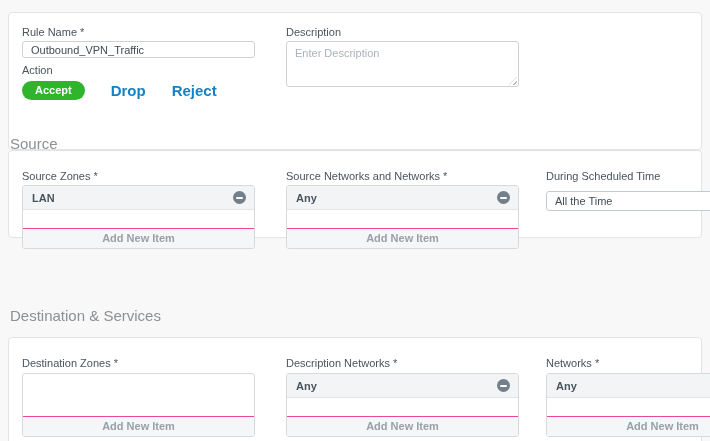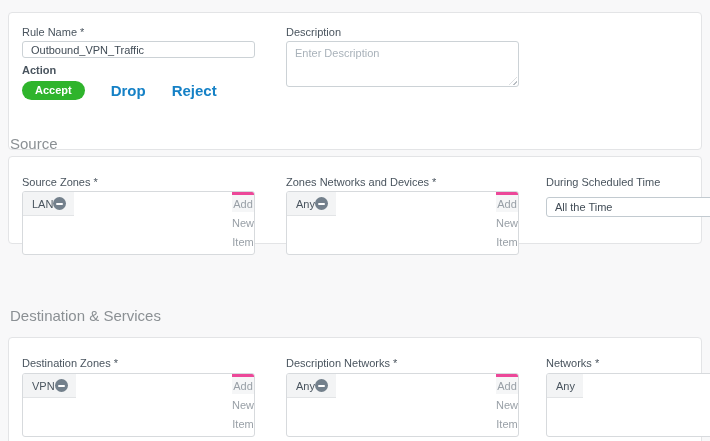--- a/index.html
+++ b/index.html
@@ -8,21 +8,21 @@
     background:#f8f8f9; overflow:hidden;
     font-family:"Liberation Sans", sans-serif;
     -webkit-font-smoothing:antialiased;
   }
   .card {
     position:absolute; left:8px; width:694px;
     background:#ffffff; border:1px solid #e3e4e6; border-radius:4px;
     box-sizing:border-box;
   }
   #card-rule   { top:12px;   height:138px;padding-left:20px; }
-  #card-source { top:156px; height:88px; }
+  #card-source { top:150px; height:88px; }
   #card-dest   { top:337px; height:120px; }
 
   .col { position:absolute; width:233px; }
   .col1 { left:13px; }
   .col2 { left:277px; }
   .col3 { left:537px; }
 
   .field-label { font-size:11px; color:#49545e; height:13px; line-height:13px; white-space:nowrap; }
 
   .text-input {
@@ -57,46 +57,46 @@
     color:#1581c6; font-family:"Liberation Sans", sans-serif; font-size:15px; font-weight:600;
   }
 
   .section-heading { position:absolute; left:10px; font-size:15px; color:#8b9094; }
   #heading-source { top:135px;text-align:right; }
   #heading-dest   { top:307px; }
 
   .listbox {
     position:absolute; top:34px; width:233px; height:64px; box-sizing:border-box;
     border:1px solid #d7dadd; border-radius:3px; background:#fff;
-    display:flex; flex-direction:row; overflow:hidden;
+    display:flex; flex-direction:column; overflow:hidden;font-weight:bold;
   }
   #card-dest .listbox { top:35px; }
   .listbox .item {
     flex:0 0 24px; height:24px; box-sizing:border-box;
     display:flex; align-items:center; justify-content:space-between;
     padding:0 8px 0 9px; background:#f3f4f5; border-bottom:1px solid #e2e4e6;
     font-size:11px; color:#49545e;
   }
   .listbox .spacer { flex:1 1 auto; }
   .add-row {
     flex:0 0 20px; height:20px; box-sizing:border-box;
-    background:#f5f6f7; border-top:3px solid #ec4899;
+    background:#f5f6f7; border-top:1px solid #ec4899;
     text-align:center; font-size:11px; color:#99a0a7; line-height:19px; cursor:pointer;
   }
   .minus-icon { position:relative; flex:0 0 13px; width:13px; height:13px; border-radius:50%; background:#73808c; cursor:pointer; }
   .minus-icon::after { content:""; position:absolute; left:3px; top:6px; width:7px; height:2px; background:#fff; border-radius:1px; }
 
   .select-box {
     position:absolute; top:40px; width:233px; height:20px; box-sizing:border-box;
     border:1px solid #c2cad0; border-radius:3px; background:#fff;
     font-size:11px; color:#414c56; line-height:18px; padding:0 8px; cursor:pointer;
   }
   .lbl-top { position:absolute; top:19px; left:0; }
   .lbl-card1 { position:absolute; top:13px; left:0; }
-  .action-label { position:absolute; top:51px; left:0;font-weight:bold; }
+  .action-label { position:absolute; top:51px; left:0; }
   .input-pos { position:absolute; top:24px; left:0; }
 </style>
 </head>
 <body>
 
 <div class="root">
 
   <div class="card" id="card-rule">
     <div class="col col1">
       <div class="field-label lbl-card1">Rule Name *</div>
@@ -125,21 +125,21 @@
       <div class="listbox">
         <div class="item">
           <span>LAN</span>
           <span class="minus-icon"></span>
         </div>
         <div class="spacer"></div>
         <div class="add-row">Add New Item</div>
       </div>
     </div>
     <div class="col col2">
-      <div class="field-label lbl-top">Zones Networks and Devices *</div>
+      <div class="field-label lbl-top">Source Networks and Networks *</div>
       <div class="listbox">
         <div class="item">
           <span>Any</span>
           <span class="minus-icon"></span>
         </div>
         <div class="spacer"></div>
         <div class="add-row">Add New Item</div>
       </div>
     </div>
     <div class="col col3">
@@ -147,24 +147,20 @@
       <div class="select-box">All the Time</div>
     </div>
   </div>
 
   <div class="section-heading" id="heading-dest">Destination &amp; Services</div>
 
   <div class="card" id="card-dest">
     <div class="col col1">
       <div class="field-label lbl-top">Destination Zones *</div>
       <div class="listbox">
-        <div class="item">
-          <span>VPN</span>
-          <span class="minus-icon"></span>
-        </div>
         <div class="spacer"></div>
         <div class="add-row">Add New Item</div>
       </div>
     </div>
     <div class="col col2">
       <div class="field-label lbl-top">Description Networks *</div>
       <div class="listbox">
         <div class="item">
           <span>Any</span>
           <span class="minus-icon"></span>

